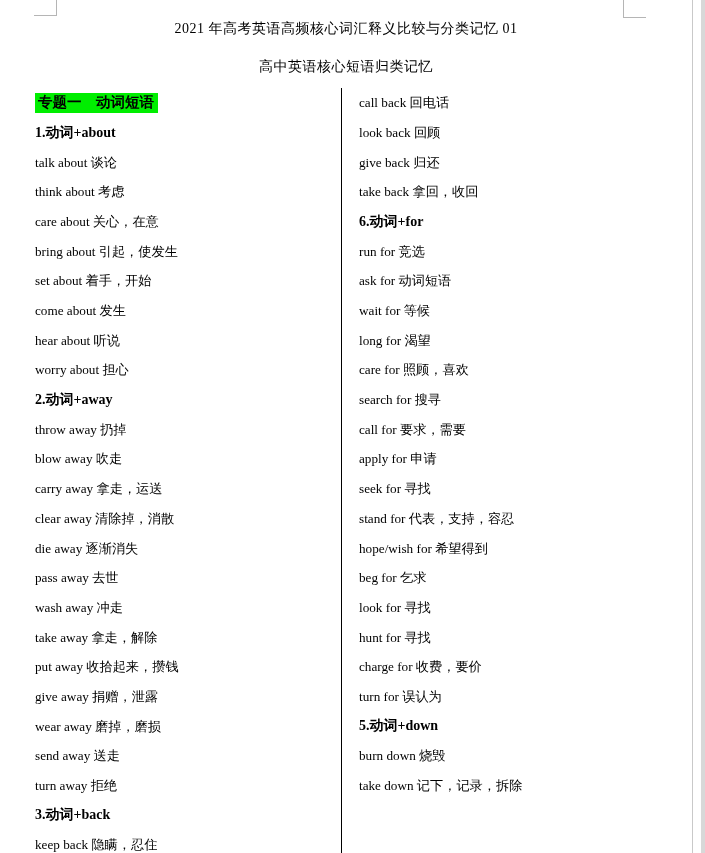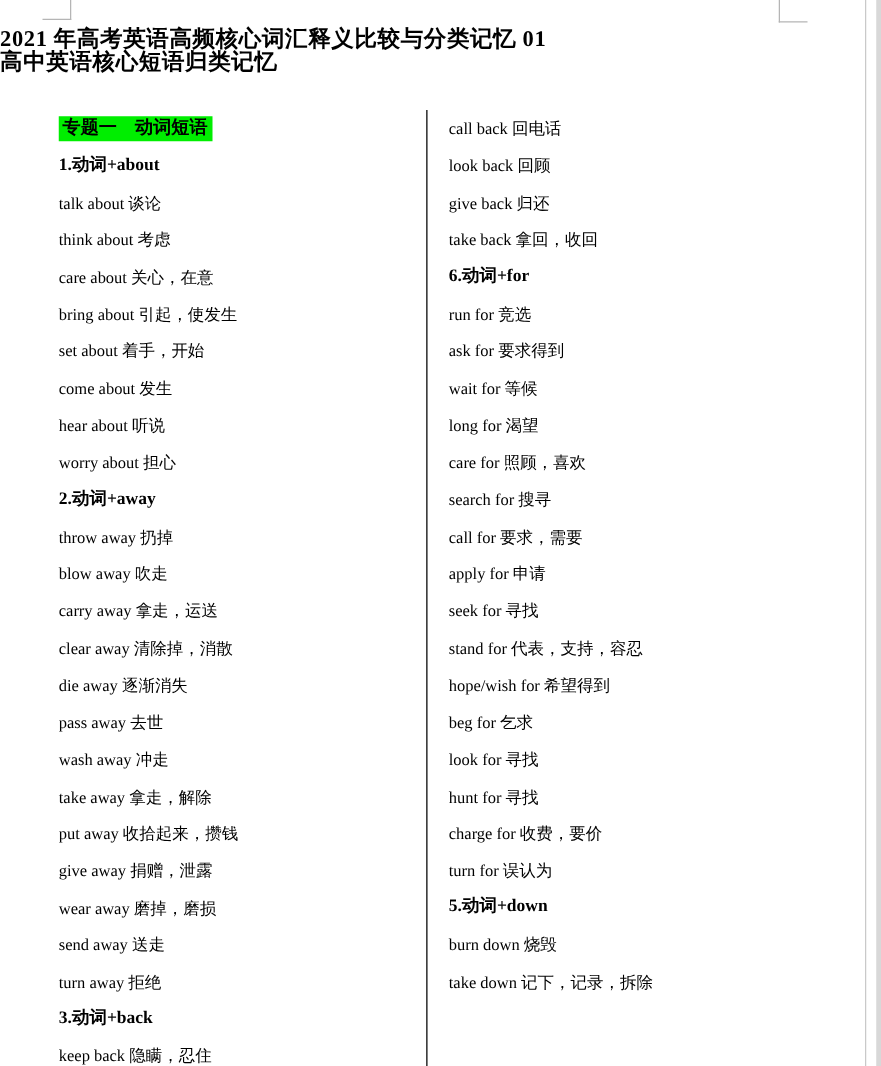--- a/index.html
+++ b/index.html
@@ -64,46 +64,46 @@
   
   #doc-body {
     position: absolute;
     left: 0;
     top: 0;
     width: 692px;
     height: 853px;
     box-sizing: border-box;
   }
   .doc-title {
-    text-align: left;
-    font-weight: bold;
-    font-size: 18px;
+    text-align: center;
+    font-weight: normal;
+    font-size: 14px;
     letter-spacing: 0.5px;
     line-height: 1;
     white-space: nowrap;
   }
   #title-main { margin-top: 22px; }
-  #title-sub  { }
+  #title-sub  { margin-top: 24px; }
 
   
   #columns {
     position: absolute;
     left: 0;
     top: 88px;
     width: 692px;
     height: 765px;
     display: flex;
   }
   .column {
     position: relative;
     box-sizing: border-box;
   }
   #column-left {
     width: 341px;
-    padding-left: 47px;
+    padding-left: 35px;
     padding-top: 0px;
   }
   #col-divider {
     width: 1px;
     background: #000000;
     flex: 0 0 1px;
     height: 765px;
   }
   #column-right {
     width: 350px;
@@ -181,21 +181,21 @@
 
     <div id="col-divider"></div>
 
     <div class="column" id="column-right">
         <div class="entry">call back 回电话</div>
         <div class="entry">look back 回顾</div>
         <div class="entry">give back 归还</div>
         <div class="entry">take back 拿回，收回</div>
         <div class="entry sub">6.动词+for</div>
         <div class="entry">run for 竞选</div>
-        <div class="entry">ask for 要求得到</div>
+        <div class="entry">ask for 动词短语</div>
         <div class="entry">wait for 等候</div>
         <div class="entry">long for 渴望</div>
         <div class="entry">care for 照顾，喜欢</div>
         <div class="entry">search for 搜寻</div>
         <div class="entry">call for 要求，需要</div>
         <div class="entry">apply for 申请</div>
         <div class="entry">seek for 寻找</div>
         <div class="entry">stand for 代表，支持，容忍</div>
         <div class="entry">hope/wish for 希望得到</div>
         <div class="entry">beg for 乞求</div>

